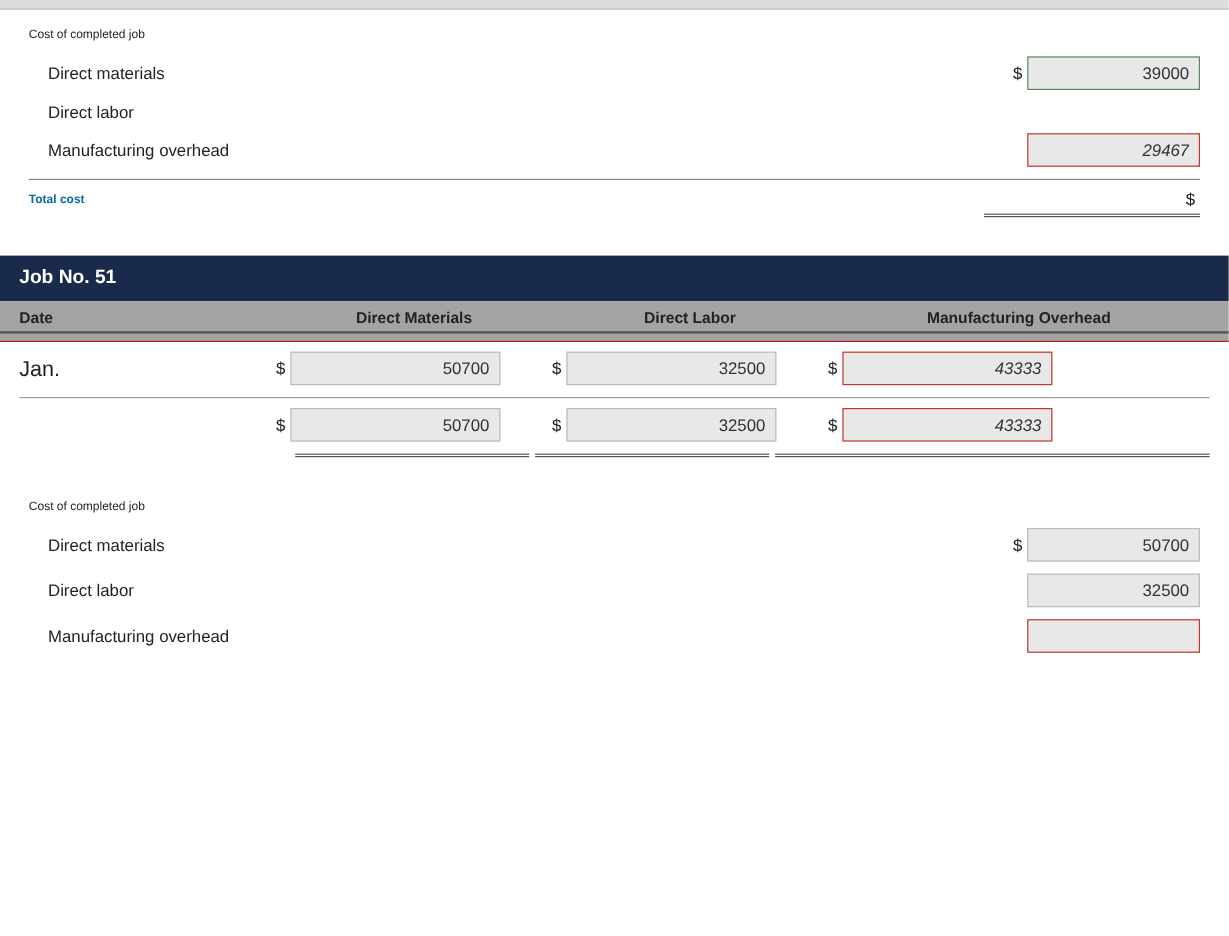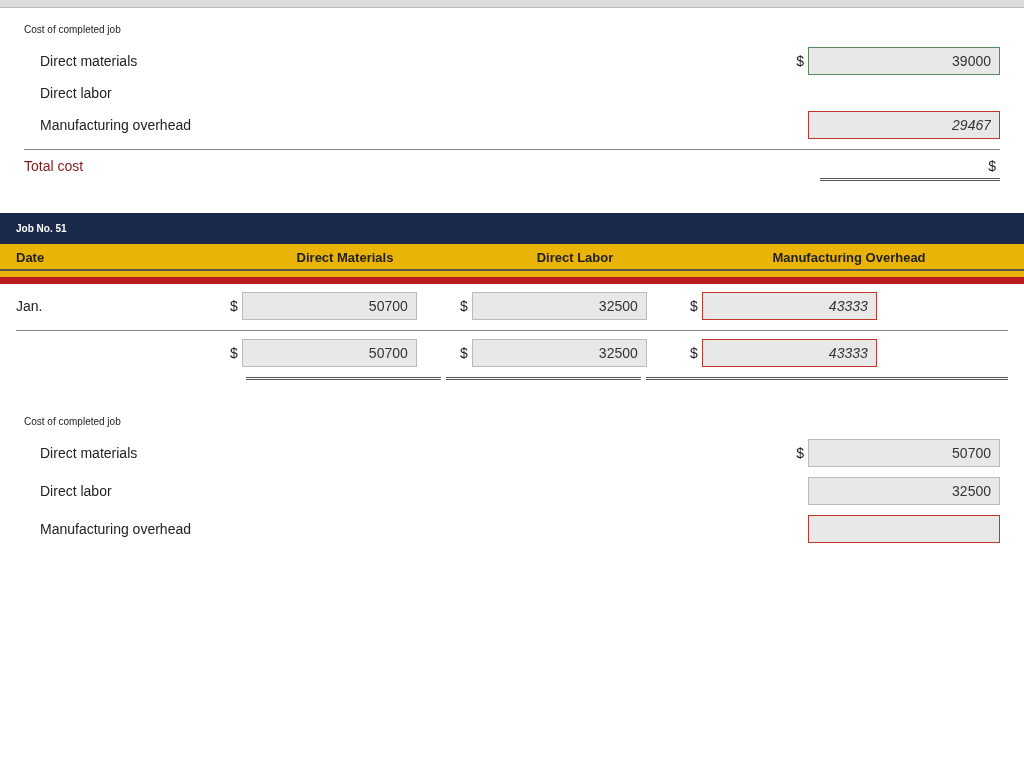--- a/index.html
+++ b/index.html
@@ -35,21 +35,21 @@
       flex: 1;
       font-size: 14px;
       color: #222;
     }
     .dollar-sign {
       font-size: 14px;
       margin-right: 4px;
       color: #222;
     }
     .input-field {
-      width: 192px;
+      width: 144px;
       height: 28px;
       border: 1px solid #bbb;
       background: #e8e8e8;
       text-align: right;
       padding-right: 8px;
       font-size: 14px;
       color: #333;
       outline: none;
     }
     .input-field.green-border {
@@ -58,30 +58,30 @@
     }
     .input-field.red-border {
       border: 1.5px solid #c0392b;
       background: #e8e8e8;
       font-style: italic;
     }
     
     .job-header {
       background: #1a2a4a;
       color: #fff;
-      font-size: 10px;
+      font-size: 16px;
       font-weight: bold;
       padding: 10px 16px;
       margin: 16px 0 0 0;
     }
     
     .table-header {
       display: flex;
-      background: #eab308;
-      border-bottom: 7px solid #b91c1c;
+      background: #a3a3a3;
+      border-bottom: 1px solid #b91c1c;
       padding: 6px 0;
     }
     .th-date {
       width: 230px;
       padding-left: 16px;
       font-weight: bold;
       font-size: 13px;
       border-bottom: 2px solid #555;
       padding-bottom: 4px;
     }
@@ -113,21 +113,21 @@
     
     .table-row {
       display: flex;
       align-items: center;
       padding: 8px 0;
       background: #fff;
     }
     .td-date {
       width: 230px;
       padding-left: 16px;
-      font-size: 14px;
+      font-size: 18px;
     }
     .td-dm {
       width: 230px;
       display: flex;
       align-items: center;
     }
     .td-dl {
       width: 230px;
       display: flex;
       align-items: center;
@@ -164,21 +164,21 @@
     </div>
 
     <div class="cost-row">
       <span class="cost-label">Manufacturing overhead</span>
       <input class="input-field red-border" type="text" value="29467" readonly="" style="">
     </div>
 
     <div style="margin: 8px 0 8px 0; border-top: 1px solid #888; margin-left: 0;"></div>
 
     <div style="display:flex; align-items:center; padding-left:0; margin-bottom:4px;">
-      <span style="flex:1; font-size:14px; color:#7f1d1d;">Total cost</span>
+      <span style="flex:1; font-size:10px; color:#0369a1;font-weight:bold;">Total cost</span>
       <span class="dollar-sign">$</span>
     </div>
 
     <div style="display:flex; justify-content:flex-end; margin-bottom:8px;">
       <div style="width:180px; border-bottom: 3px double #555; margin-right:0;"></div>
     </div>
 
   </div>
 
   <div class="job-header">Job No. 51</div>

